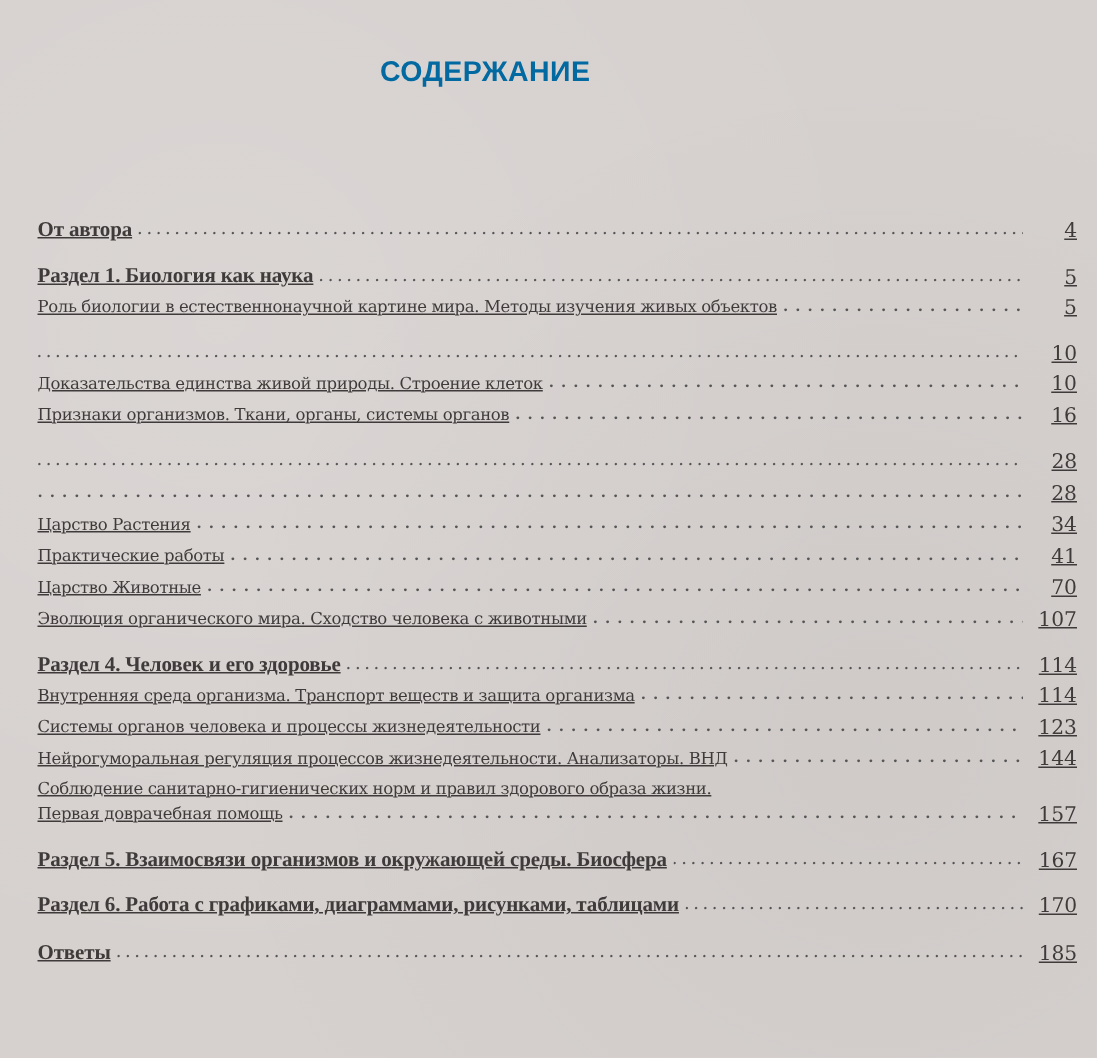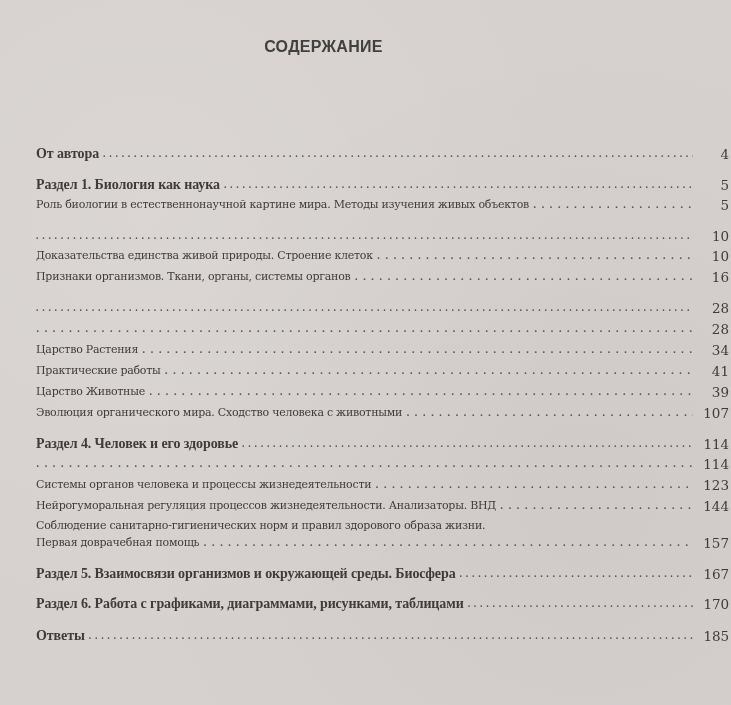--- a/index.html
+++ b/index.html
@@ -19,40 +19,41 @@
       font-family: "DejaVu Serif", "Liberation Serif", serif;
     }
     .title {
       position: absolute;
       left: 0;
       width: 647px;
       top: 38px;
       text-align: center;
       font-family: "Liberation Sans", "DejaVu Sans", sans-serif;
       font-weight: bold;
-      font-size: 16px;
+      font-size: 19px;
       letter-spacing: 0.3px;
-      color: #404040;
+      color: #0369a1;
     }
     .toc {
       position: absolute;
       left: 20px;
       top: 0;
       width: 693px;
     }
     .row {
       position: absolute;
-      left: 16px;
+      left: 5px;
       width: 693px;
       height: 18px;
       display: flex;
       align-items: center;
       font-size: 12.6px;
       line-height: 18px;
       white-space: nowrap;
+      text-decoration: underline;
     }
     .row.bold {
       font-weight: bold;
       font-family: "Liberation Serif", "DejaVu Serif", serif;
       font-size: 14px;
       letter-spacing: -0.1px;
     }
     .row .label {
       flex: 0 0 auto;
       padding-right: 4px;
@@ -150,36 +151,37 @@
 
   <div class="row sub" style="top:362px">
     <span class="label">Практические работы</span>
     <span class="leader"></span>
     <span class="page">41</span>
   </div>
 
   <div class="row sub" style="top:383px">
     <span class="label">Царство Животные</span>
     <span class="leader"></span>
-    <span class="page">39</span>
+    <span class="page">70</span>
   </div>
 
   <div class="row sub" style="top:404px">
     <span class="label">Эволюция органического мира. Сходство человека с животными</span>
     <span class="leader"></span>
     <span class="page">107</span>
   </div>
 
   <div class="row bold" style="top:435px">
     <span class="label">Раздел 4. Человек и его здоровье</span>
     <span class="leader"></span>
     <span class="page">114</span>
   </div>
 
   <div class="row sub" style="top:455px">
+    <span class="label">Внутренняя среда организма. Транспорт веществ и защита организма</span>
     <span class="leader"></span>
     <span class="page">114</span>
   </div>
 
   <div class="row sub" style="top:476px">
     <span class="label">Системы органов человека и процессы жизнедеятельности</span>
     <span class="leader"></span>
     <span class="page">123</span>
   </div>
 

